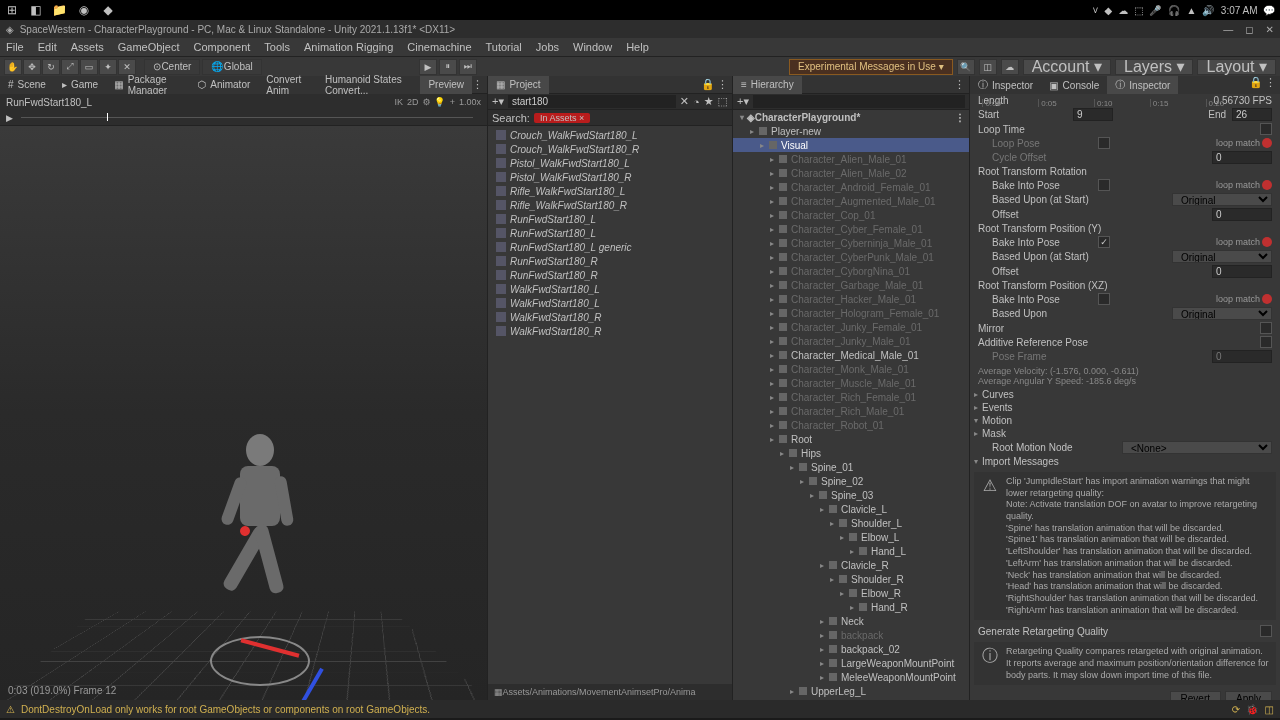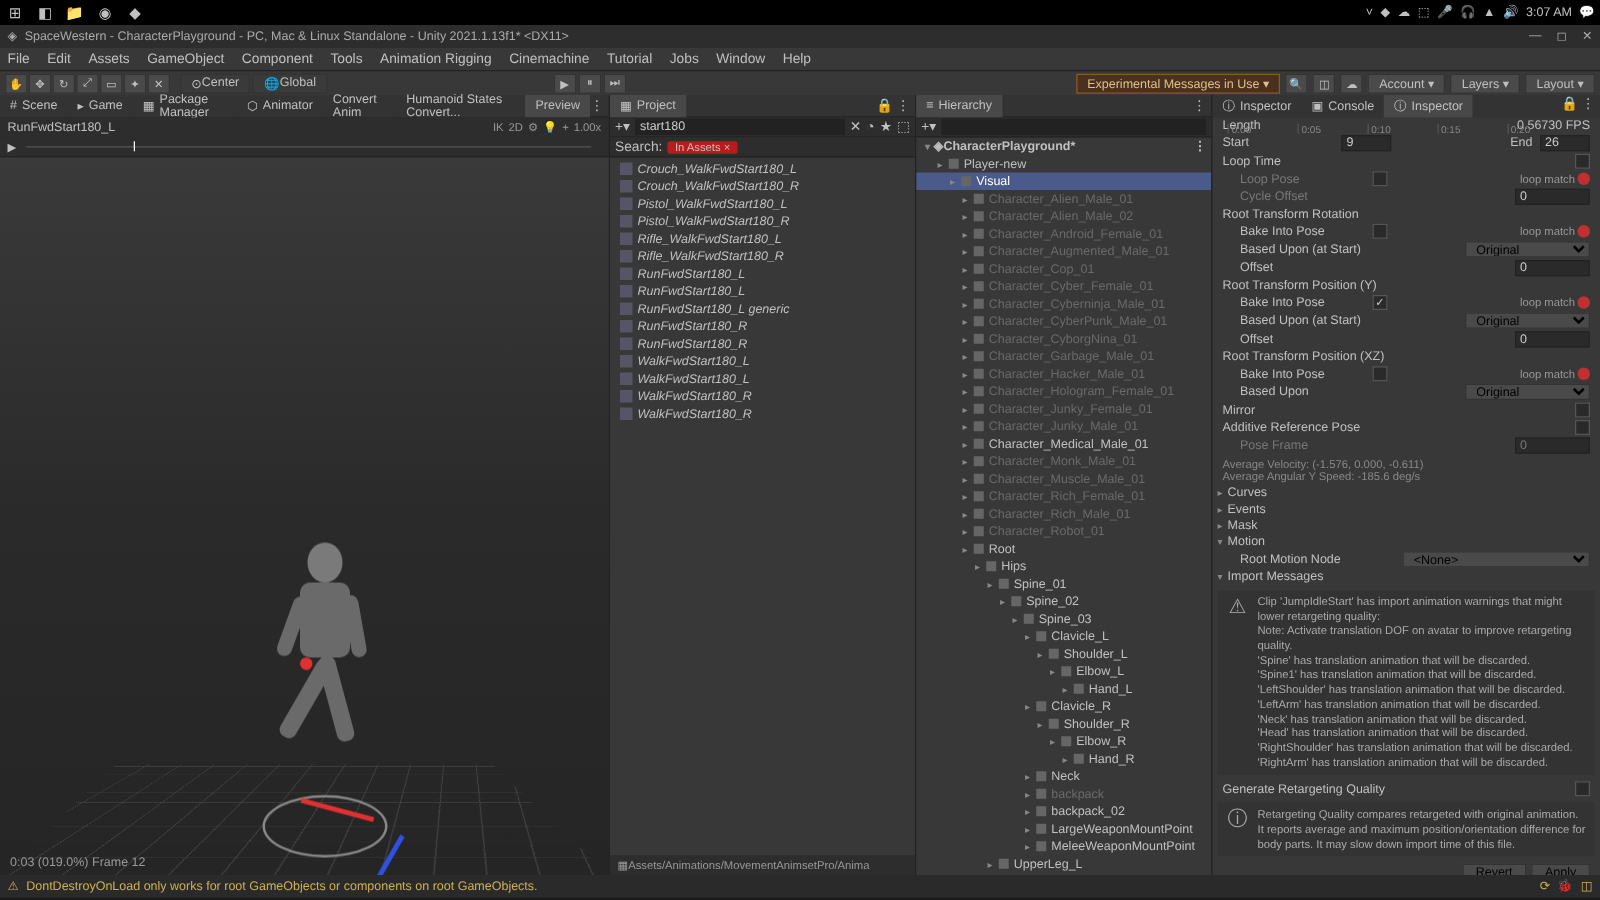--- a/index.html
+++ b/index.html
@@ -19,21 +19,21 @@
 .menubar { height:18px; background:#383838; display:flex; align-items:center; padding:0 6px; gap:14px; font-size:11px; }
 .menubar span { cursor:default; }
 
 
 .toolbar { height:20px; background:#383838; border-top:1px solid #222; display:flex; align-items:center; padding:0 4px; gap:2px; }
 .tool-btn { width:18px; height:16px; background:#4a4a4a; border:1px solid #333; display:flex; align-items:center; justify-content:center; font-size:9px; }
 .tool-group { display:flex; gap:1px; margin-right:6px; }
 .tool-pill { padding:0 8px; height:16px; background:#3a3a3a; border:1px solid #333; display:flex; align-items:center; font-size:10px; }
 .toolbar-right { margin-left:auto; display:flex; gap:4px; align-items:center; }
 .warning-pill { background:#4a3020; border:1px solid #8a5a20; padding:0 8px; height:16px; display:flex; align-items:center; font-size:10px; color:#e0c080; }
-.dropdown-pill { background:#4a4a4a; border:1px solid #333; padding:0 8px; height:16px; font-size:10px; display:flex; align-items:center; }
+.dropdown-pill { background:#4a4a4a; border:1px solid #333; padding:0 8px; height:16px; font-size:16px; display:flex; align-items:center; }
 
 
 .main { display:flex; height:624px; }
 
 
 .left-panel { width:487px; background:#282828; display:flex; flex-direction:column; }
 .tab-row { height:18px; background:#333; display:flex; align-items:center; border-bottom:1px solid #222; }
 .tab { padding:0 8px; height:18px; display:flex; align-items:center; font-size:10px; background:#333; gap:4px; }
 .tab.active { background:#484848; }
 .tab-row-right { margin-left:auto; display:flex; gap:2px; padding-right:4px; }
@@ -759,22 +759,22 @@
         <span class="insp-label indent" style="color:#777">Pose Frame</span>
         <input class="insp-input" style="color: rgb(119, 119, 119);" value="0">
       </div>
     <div class="insp-section" style="font-size:9px;color:#888">
       <div>Average Velocity: (-1.576, 0.000, -0.611)</div>
       <div>Average Angular Y Speed: -185.6 deg/s</div>
     </div>
 
     <div class="foldout">Curves</div>
     <div class="foldout">Events</div>
+    <div class="foldout open">Motion</div>
     <div class="foldout">Mask</div>
-    <div class="foldout open">Motion</div>
     <div class="insp-row">
         <span class="insp-label indent">Root Motion Node</span>
         <select class="insp-dropdown" style="width:150px"><option>&lt;None&gt;</option></select>
       </div>
     <div class="foldout open">Import Messages</div>
 
     <div class="warn-box">
       <div class="warn-icon">⚠</div>
       <div style="white-space:pre-line">Clip 'JumpIdleStart' has import animation warnings that might lower retargeting quality:
 Note: Activate translation DOF on avatar to improve retargeting quality.

